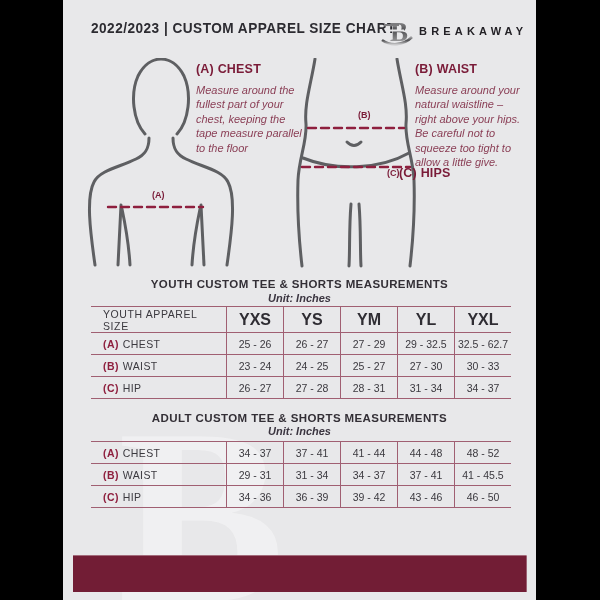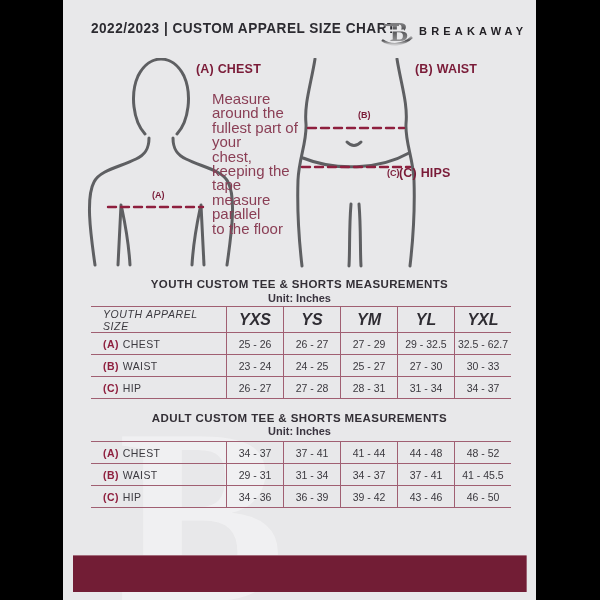--- a/index.html
+++ b/index.html
@@ -20,33 +20,33 @@
   .brand-name{position:absolute;left:356px;top:25px;font-size:11px;font-weight:bold;
               letter-spacing:4.2px;color:#232126;z-index:2;}
 
   
   .fig{position:absolute;z-index:1;}
   .fig path,.fig line{fill:none;stroke:#5e5f62;stroke-width:3;stroke-linecap:round;}
   .fig .dash{stroke:#8e1f3e;stroke-width:2.4;stroke-dasharray:8 5;}
   .marker{position:absolute;font-size:9px;font-weight:bold;color:#7a1b38;z-index:3;}
   .g-block{position:absolute;width:120px;z-index:2;}
   .g-head{font-size:12.5px;font-weight:bold;color:#7a1b38;letter-spacing:.2px;margin:0 0 7px 0;}
-  .g-body{font-size:15px;line-height:14.4px;color:#8a3e55;
-          white-space:pre-line;margin:16px;}
+  .g-body{font-size:11px;font-style:italic;line-height:14.4px;color:#8a3e55;
+          white-space:pre-line;margin:0;}
 
   
   .tbl-title{position:absolute;left:0;width:473px;text-align:center;font-size:11.5px;
              font-weight:bold;letter-spacing:.4px;color:#332f36;z-index:2;}
   .tbl-unit{position:absolute;left:0;width:473px;text-align:center;font-size:11px;
-            font-weight:bold;color:#3b3540;z-index:2;}
+            font-style:italic;font-weight:bold;color:#3b3540;z-index:2;}
   .tbl-wrap{position:absolute;left:28px;width:420px;z-index:2;}
   table.sizes{border-collapse:collapse;width:420px;table-layout:fixed;}
   table.sizes td{border-top:1px solid #a05f72;border-bottom:1px solid #a05f72;
                  height:21px;font-size:10.5px;color:#3b393f;padding:0;}
-  table.sizes tr.head td{height:25px;font-style:italic;}
+  table.sizes tr.head td{height:25px;}
   table.sizes td.lbl{text-align:left;padding-left:12px;letter-spacing:.4px;}
   table.sizes td.val{border-left:1px solid #a05f72;width:56px;text-align:center;}
   table.sizes tr.head td.val{font-weight:bold;font-size:16px;color:#2f2d33;}
   table.sizes tr.head td.lbl{font-size:10.5px;letter-spacing:.6px;}
   .pfx{color:#8e1f3e;font-weight:bold;margin-right:4px;}
 
   
   .footer-bar{position:absolute;left:10px;top:555px;width:454px;height:37px;background:#721d35;
               box-shadow:inset 0 1px 0 rgba(255,255,255,.35), inset -1px 0 0 rgba(255,255,255,.3);
               z-index:2;}
@@ -106,20 +106,26 @@
     <div class="g-block" style="left:133px;top:62px;">
       <h3 class="g-head">(A) CHEST</h3>
       <p class="g-body">Measure around the
 fullest part of your
 chest, keeping the
 tape measure parallel
 to the floor</p>
     </div>
     <div class="g-block" style="left:352px;top:62px;">
       <h3 class="g-head">(B) WAIST</h3>
+      <p class="g-body">Measure around your
+natural waistline –
+right above your hips.
+Be careful not to
+squeeze too tight to
+allow a little give.</p>
     </div>
     <div class="g-block" style="left:336px;top:166px;">
       <h3 class="g-head">(C) HIPS</h3>
     </div>
 
     <div class="tbl-title" style="top:278px;">YOUTH CUSTOM TEE &amp; SHORTS MEASUREMENTS</div>
     <div class="tbl-unit" style="top:292px;">Unit: Inches</div>
     <div class="tbl-wrap" style="top:306px;">
       <table class="sizes">
         <tbody>

